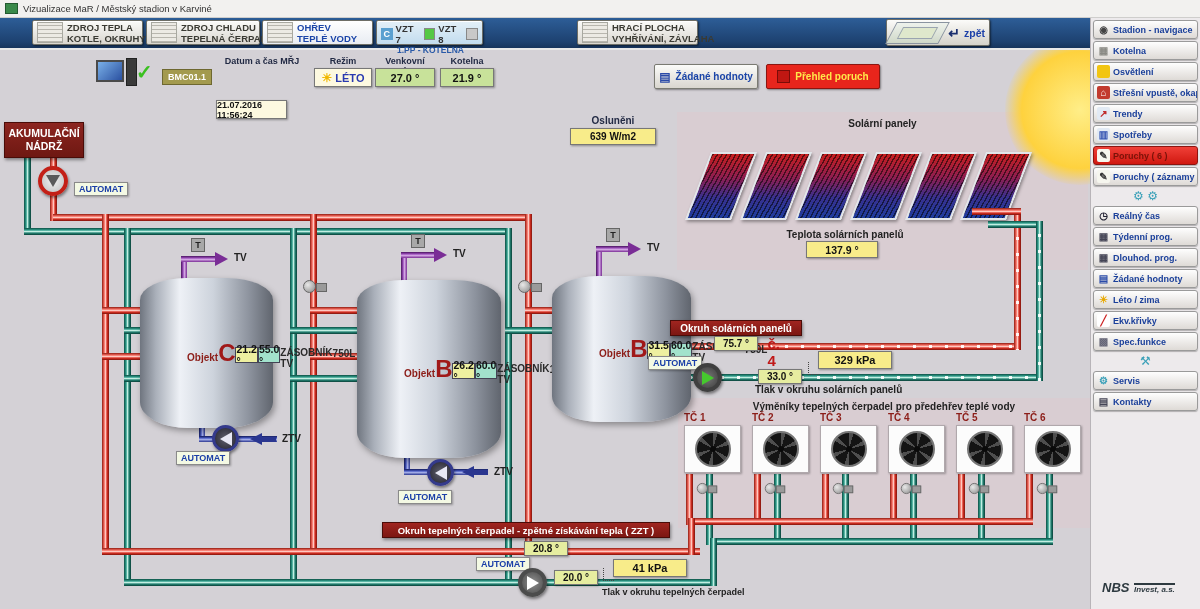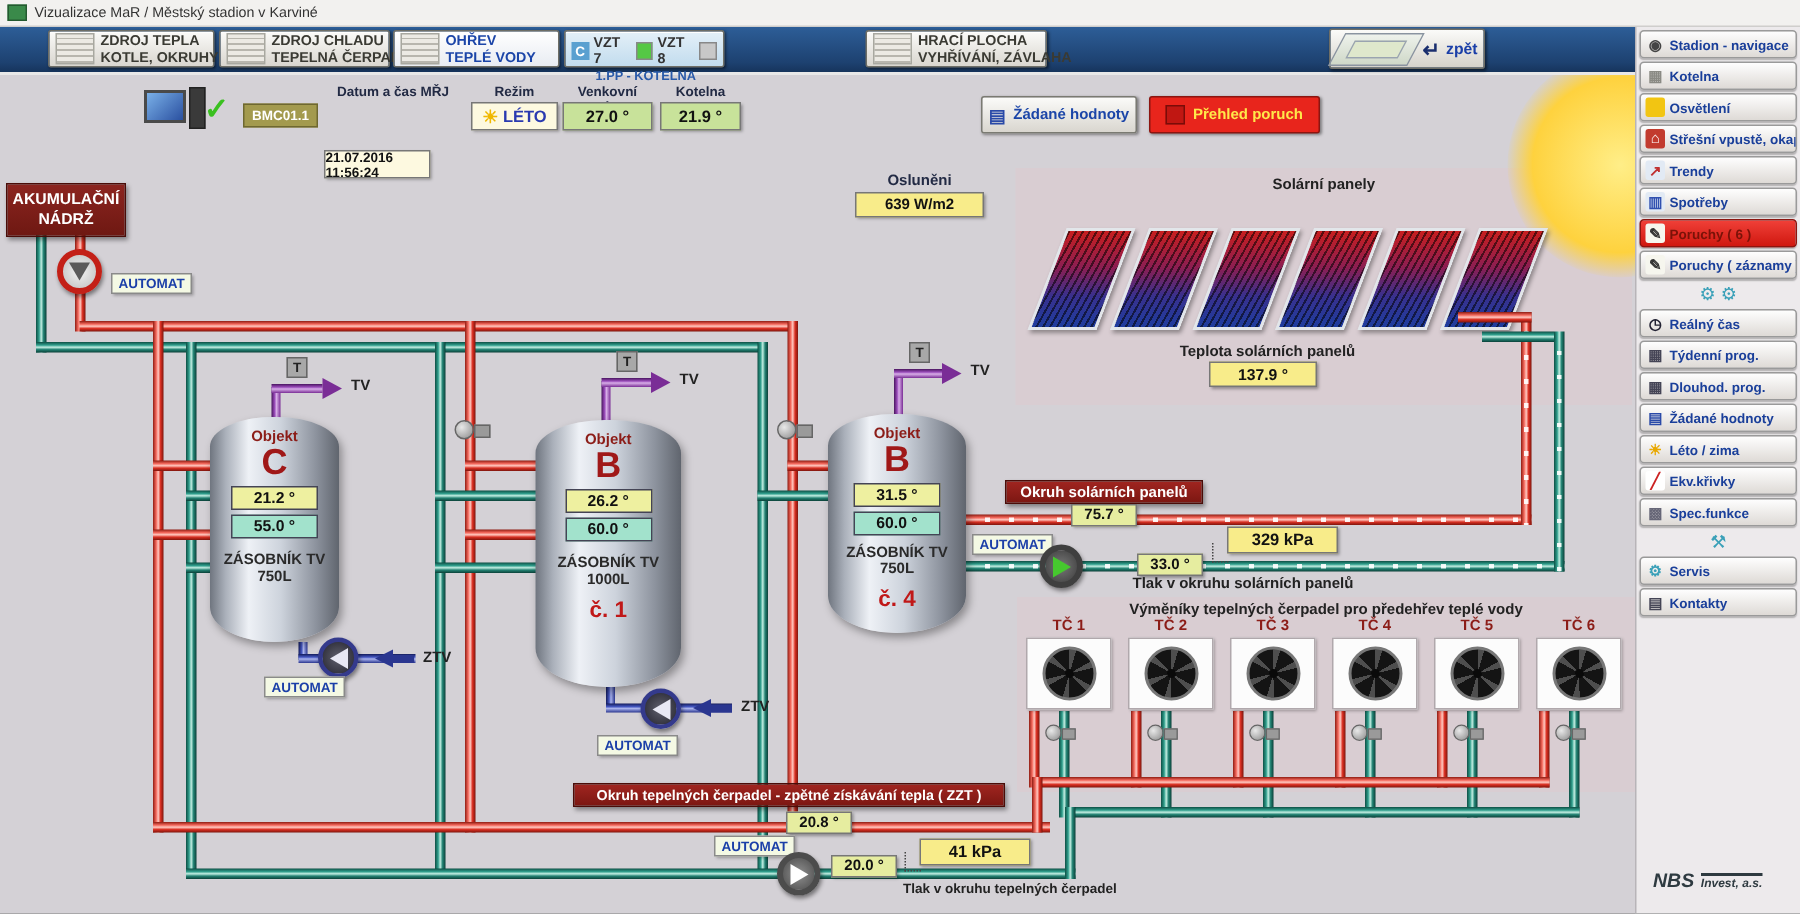--- a/index.html
+++ b/index.html
@@ -120,36 +120,36 @@
   .tsens{position:absolute;width:12px;height:12px;background:#a8a8a8;border:1px solid #666;color:#222;
     font-size:9px;font-weight:bold;display:flex;align-items:center;justify-content:center;z-index:5;}
   .lbl{position:absolute;font-weight:bold;color:#222;z-index:5;white-space:nowrap;}
   .valve{position:absolute;width:24px;height:13px;z-index:5;}
   .valve::before{content:"";position:absolute;left:0;top:0;width:13px;height:13px;border-radius:50%;
     background:radial-gradient(circle at 35% 35%,#e8e8e8,#8a8a8a);border:1px solid #666;box-sizing:border-box;}
   .valve::after{content:"";position:absolute;left:13px;top:3px;width:9px;height:7px;background:#9a9a9a;border:1px solid #666;}
   .valve.sm{transform:scale(.85);}
   .dotl{position:absolute;z-index:5;border-left:1px dotted #444;border-bottom:1px dotted #444;}
   
-  .tank{position:absolute;z-index:4;display:flex;flex-direction:column;align-items:center;
+  .tank{position:absolute;z-index:4;display:flex;align-items:center;
     background:linear-gradient(90deg,#6f757f 0%,#aab0ba 12%,#eef1f6 30%,#cdd3dc 55%,#8d939e 82%,#60656e 100%);
-    border-radius:46px 46px 48px 48px/22px 22px 26px 26px;box-shadow:2px 3px 6px rgba(0,0,0,.35);}
+    border-radius:46px 46px 48px 48px/22px 22px 26px 26px;box-shadow:2px 3px 6px rgba(0,0,0,.35);padding-left:47px;}
   .t-obj{margin-top:8px;font-size:10px;font-weight:bold;color:#8c1d18;}
   .t-letter{font-size:24px;font-weight:bold;color:#a01818;line-height:24px;}
   .tval{width:58px;height:16px;border:1px solid #445;display:flex;align-items:center;justify-content:center;
     font-size:10.5px;font-weight:bold;color:#111;margin-top:3px;box-sizing:border-box;}
   .tval.top{background:#eef0a0;}
   .tval.bot{background:#a2e2cc;}
   .t-name{margin-top:9px;font-size:10px;font-weight:bold;color:#2a2a2a;}
   .t-vol{font-size:10px;font-weight:bold;color:#2a2a2a;}
   .t-num{margin-top:6px;font-size:15px;font-weight:bold;color:#c01818;}
   .tank.b2 .t-name{margin-top:6px;}
   
   #hp-units{position:absolute;left:684px;top:412px;display:flex;gap:11px;z-index:4;}
-  .hp-unit{width:57px;display:flex;flex-direction:column;align-items:center;}
+  .hp-unit{width:57px;display:flex;flex-direction:column;align-items:flex-start;}
   .hp-lb{height:13px;font-size:10px;font-weight:bold;color:#8c1d18;}
   .hp-box{width:57px;height:48px;background:#fcfcfc;border:1px solid #b0a8ac;display:flex;align-items:center;
     justify-content:center;box-sizing:border-box;box-shadow:1px 1px 2px rgba(0,0,0,.3);}
   .fan{width:36px;height:36px;border-radius:50%;background:#1d1d1d;border:2px solid #777;position:relative;
     background-image:repeating-conic-gradient(#4e4e4e 0 16deg,#141414 16deg 60deg);box-sizing:border-box;}
   .fan::after{content:"";position:absolute;inset:13px;background:#0a0a0a;border-radius:50%;}
   
   #akum{position:absolute;left:4px;top:94px;width:78px;height:34px;z-index:6;
     background:linear-gradient(180deg,#8c2520,#6e1812);border:1px solid #4a0c08;color:#fff;
     font-size:10.5px;font-weight:bold;line-height:13px;display:flex;flex-direction:column;

